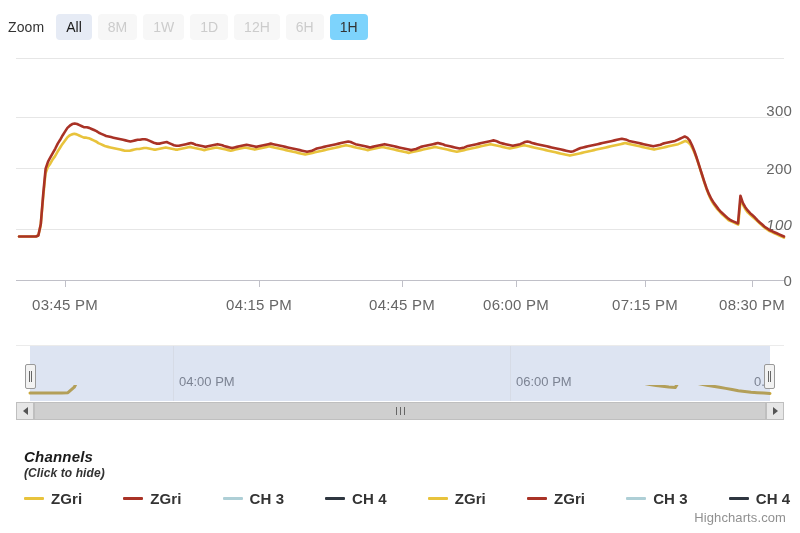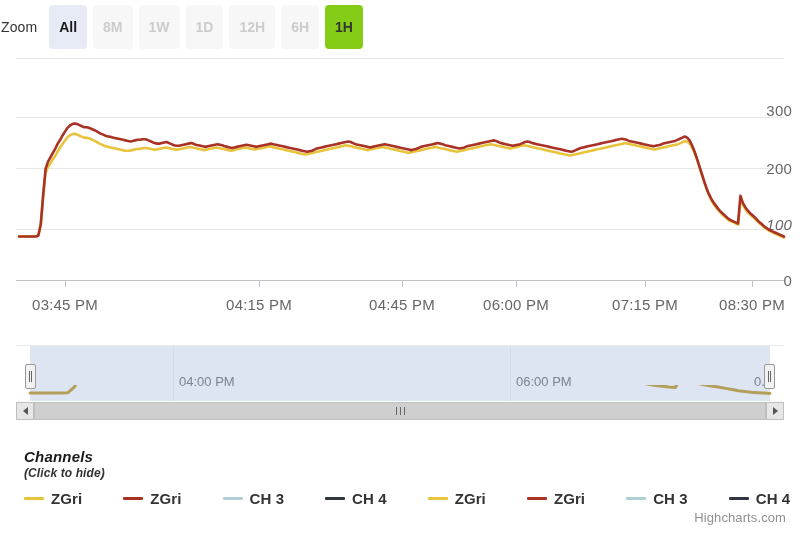--- a/index.html
+++ b/index.html
@@ -19,54 +19,54 @@
   #chart-root {
     position: absolute;
     left: 0; top: 0;
     width: 800px;
     height: 533px;
   }
 
   
   .range-selector {
     position: absolute;
-    left: 1px;
+    left: 8px;
     top: 12px;
     display: flex;
     align-items: center;
     height: 30px;
   }
   .range-label {
     font-size: 14px;
     color: #333333;
     margin-right: 12px;
     letter-spacing: 0.1px;
   }
   .range-btn {
-    height: 44px;
+    height: 26px;
     min-width: 34px;
     padding: 0 10px;
     margin-right: 6px;
     border-radius: 4px;
     background: #f7f7f7;
     display: flex;
     align-items: center;
     justify-content: center;
     font-size: 14px;
-    font-weight: bold;
+    font-weight: normal;
     color: #cccccc;
     box-sizing: border-box;
     user-select: none;
   }
   .range-btn.selected {
     background: #e6ebf5;
     color: #1a1a1a;
   }
   .range-btn.enabled {
-    background: #84cc16;
+    background: #7dd3fc;
     color: #333333;
   }
 
   
   .plot-frame {
     position: absolute;
     left: 0;
     top: 58px;
     width: 800px;
     height: 225px;

